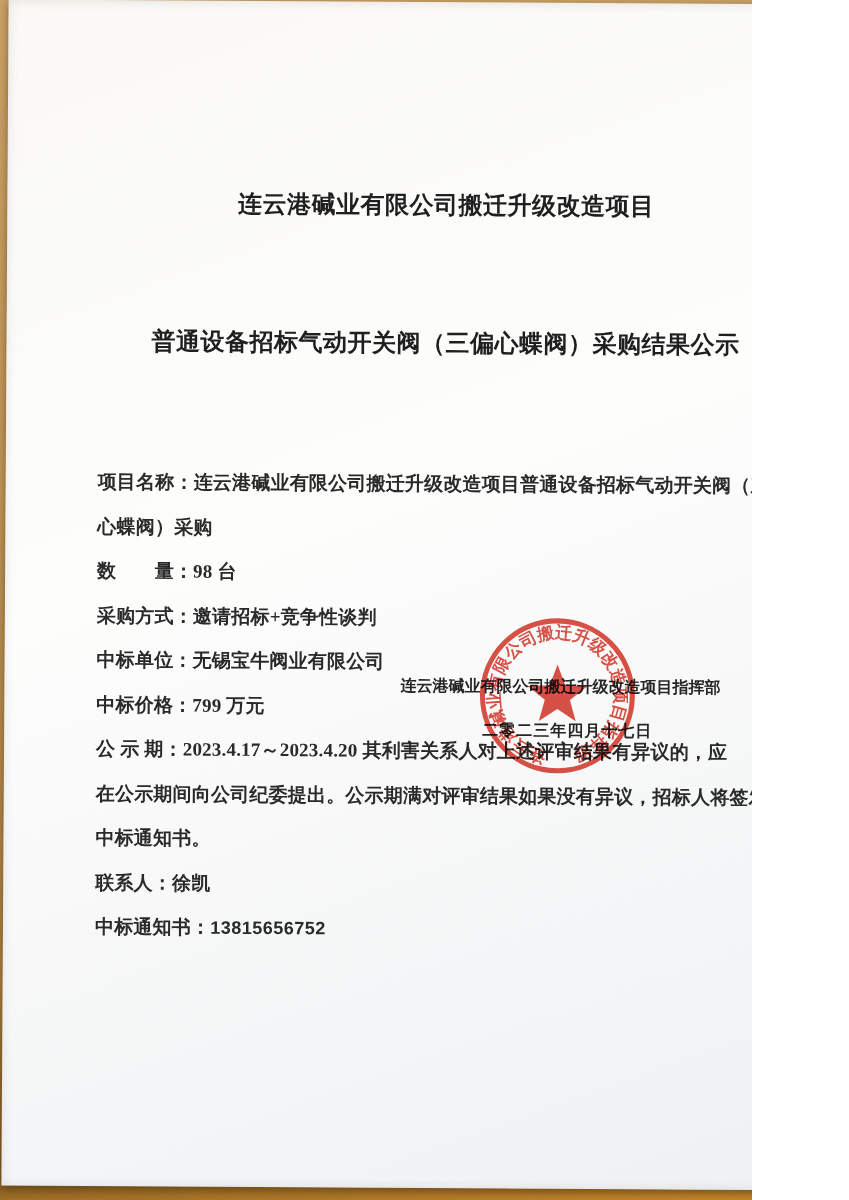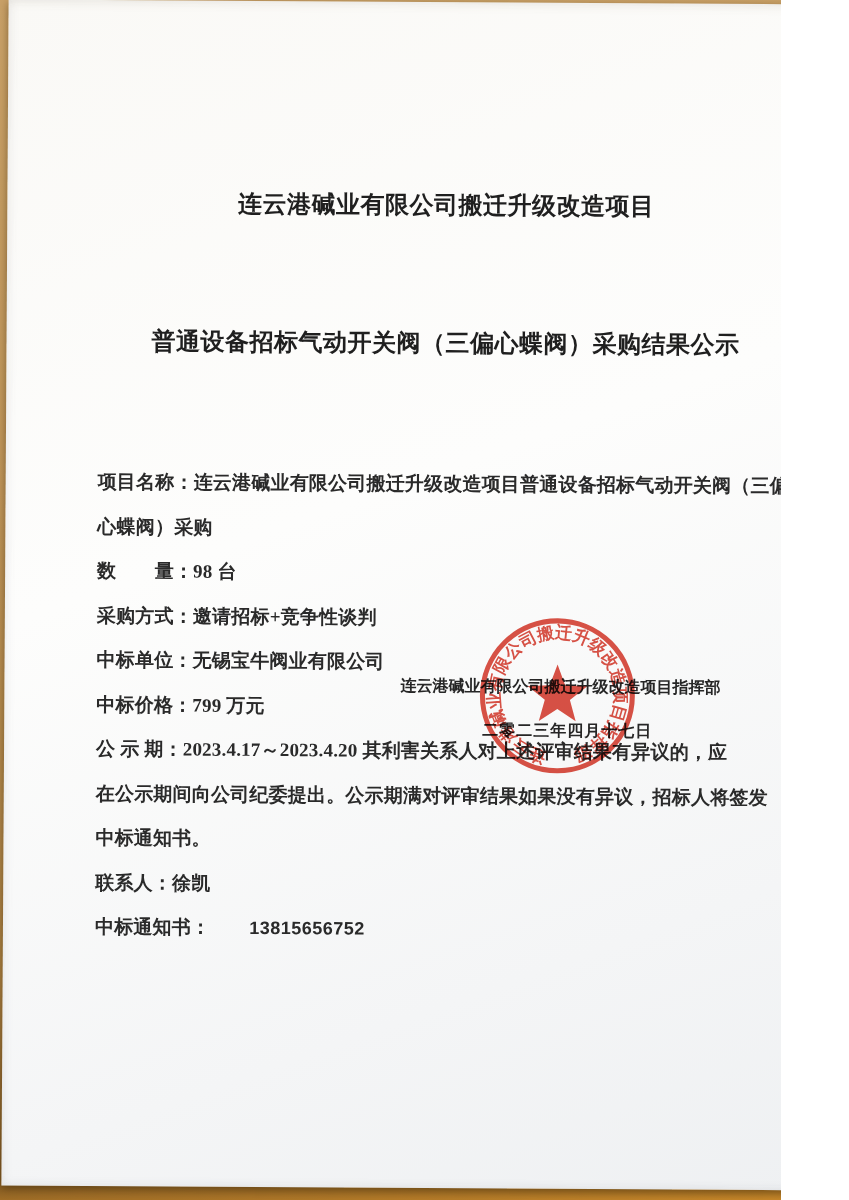--- a/index.html
+++ b/index.html
@@ -3,21 +3,20 @@
 <meta charset="utf-8">
 <style>
   html,body{margin:0;padding:0;}
   body{
     width:849px;height:1200px;
     font-family:"Liberation Serif","DejaVu Serif",serif;
   }
   .photo{
     position:relative;width:752px;height:1200px;overflow:hidden;
     background:linear-gradient(178deg,#c9a168 0%,#c0965a 40%,#a97f42 80%,#7d5724 96%,#c8882a 100%);
-    padding-left:29px;
   }
   .paper{
     position:absolute;left:5px;top:2px;width:842px;height:1186px;
     background:linear-gradient(160deg,#faf9f6 0%,#fdfdfc 42%,#f4f5f6 78%,#eef0f2 100%);
     transform:rotate(0.35deg);transform-origin:50% 50%;
     box-shadow:0 3px 9px rgba(66,43,10,0.55);
   }
   .paper::before{
     content:"";position:absolute;inset:0;pointer-events:none;
     box-shadow:inset -4px 0 10px rgba(90,90,100,0.05), inset 0 5px 8px rgba(120,100,70,0.06), inset 4px -3px 9px rgba(90,95,110,0.05);
@@ -29,21 +28,21 @@
   }
   .title{
     text-align:center;font-weight:bold;font-size:24px;line-height:46px;
     color:#1f1f1f;letter-spacing:0.5px;white-space:pre;
   }
   .doc-body{
     margin-top:4px;font-size:19px;font-weight:bold;line-height:44.5px;
     color:#2a2a2a;letter-spacing:0.2px;
   }
   .doc-body p{margin:0;white-space:pre;}
-  .num{font-family:"Liberation Sans","DejaVu Sans",sans-serif;font-size:18px;letter-spacing:0.5px;margin-left:39px;}
+  .num{font-family:"Liberation Sans","DejaVu Sans",sans-serif;font-size:18px;letter-spacing:0.5px;}
   .signature{
     position:absolute;left:396px;top:662px;width:334px;
     font-size:16px;font-weight:bold;line-height:44px;color:#262626;
   }
   .signature .org{white-space:pre;}
   .signature .date{text-align:center;letter-spacing:1px;}
   .seal{
     position:absolute;left:472px;top:612px;width:162px;height:162px;
     mix-blend-mode:multiply;opacity:0.88;pointer-events:none;
   }

